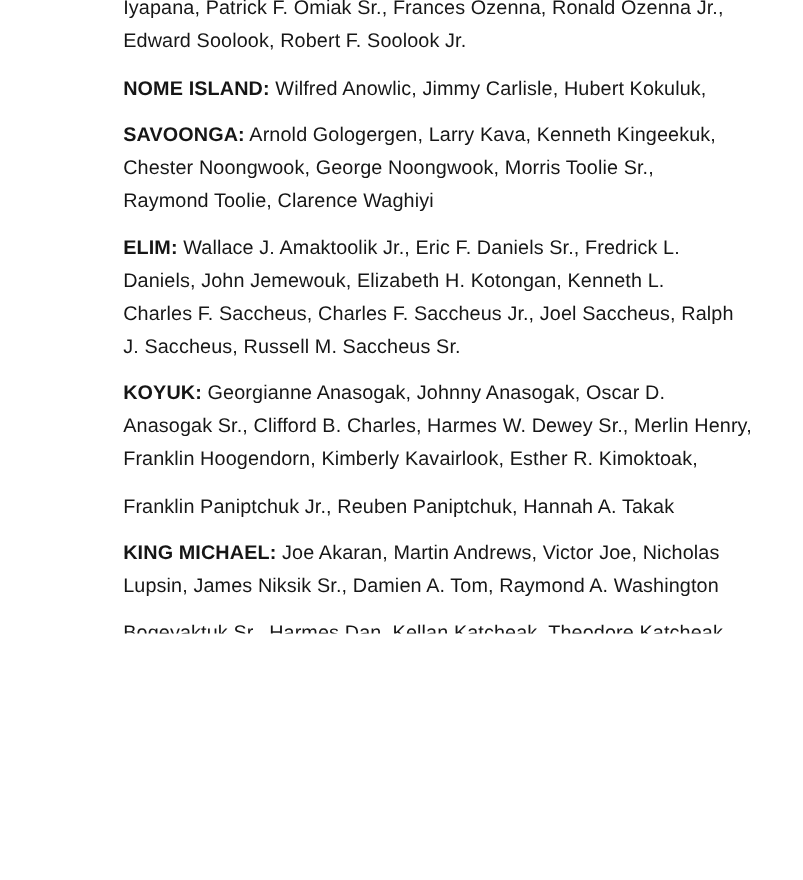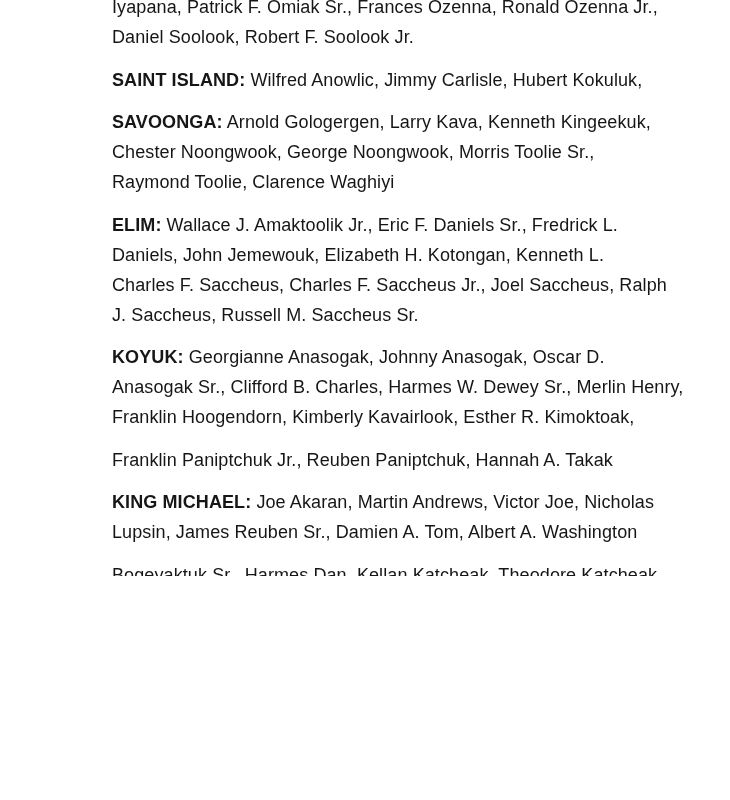--- a/index.html
+++ b/index.html
@@ -45,24 +45,24 @@
     letter-spacing: 0.1px;
   }
 </style>
 </head>
 <body>
 
 <div class="page">
   <div class="content">
       <p class="section">
         <span class="line">Iyapana, Patrick F. Omiak Sr., Frances Ozenna, Ronald Ozenna Jr.,</span>
-        <span class="line">Daniel Soolook, Robert F. Soolook Jr.</span>
+        <span class="line">Edward Soolook, Robert F. Soolook Jr.</span>
       </p>
       <p class="section">
-        <span class="line"><span class="section-header">SAINT ISLAND:</span> Wilfred Anowlic, Jimmy Carlisle, Hubert Kokuluk,</span>
+        <span class="line"><span class="section-header">NOME ISLAND:</span> Wilfred Anowlic, Jimmy Carlisle, Hubert Kokuluk,</span>
       </p>
       <p class="section">
         <span class="line"><span class="section-header">SAVOONGA:</span> Arnold Gologergen, Larry Kava, Kenneth Kingeekuk,</span>
         <span class="line">Chester Noongwook, George Noongwook, Morris Toolie Sr.,</span>
         <span class="line">Raymond Toolie, Clarence Waghiyi</span>
       </p>
       <p class="section">
         <span class="line"><span class="section-header">ELIM:</span> Wallace J. Amaktoolik Jr., Eric F. Daniels Sr., Fredrick L.</span>
         <span class="line">Daniels, John Jemewouk, Elizabeth H. Kotongan, Kenneth L.</span>
         <span class="line">Charles F. Saccheus, Charles F. Saccheus Jr., Joel Saccheus, Ralph</span>
@@ -71,19 +71,19 @@
       <p class="section">
         <span class="line"><span class="section-header">KOYUK:</span> Georgianne Anasogak, Johnny Anasogak, Oscar D.</span>
         <span class="line">Anasogak Sr., Clifford B. Charles, Harmes W. Dewey Sr., Merlin Henry,</span>
         <span class="line">Franklin Hoogendorn, Kimberly Kavairlook, Esther R. Kimoktoak,</span>
       </p>
       <p class="section">
         <span class="line">Franklin Paniptchuk Jr., Reuben Paniptchuk, Hannah A. Takak</span>
       </p>
       <p class="section">
         <span class="line"><span class="section-header">KING MICHAEL:</span> Joe Akaran, Martin Andrews, Victor Joe, Nicholas</span>
-        <span class="line">Lupsin, James Reuben Sr., Damien A. Tom, Albert A. Washington</span>
+        <span class="line">Lupsin, James Niksik Sr., Damien A. Tom, Raymond A. Washington</span>
       </p>
       <p class="section">
         <span class="line">Bogeyaktuk Sr., Harmes Dan, Kellan Katcheak, Theodore Katcheak</span>
       </p>
     </div>
 </div>
 
 </body></html>

